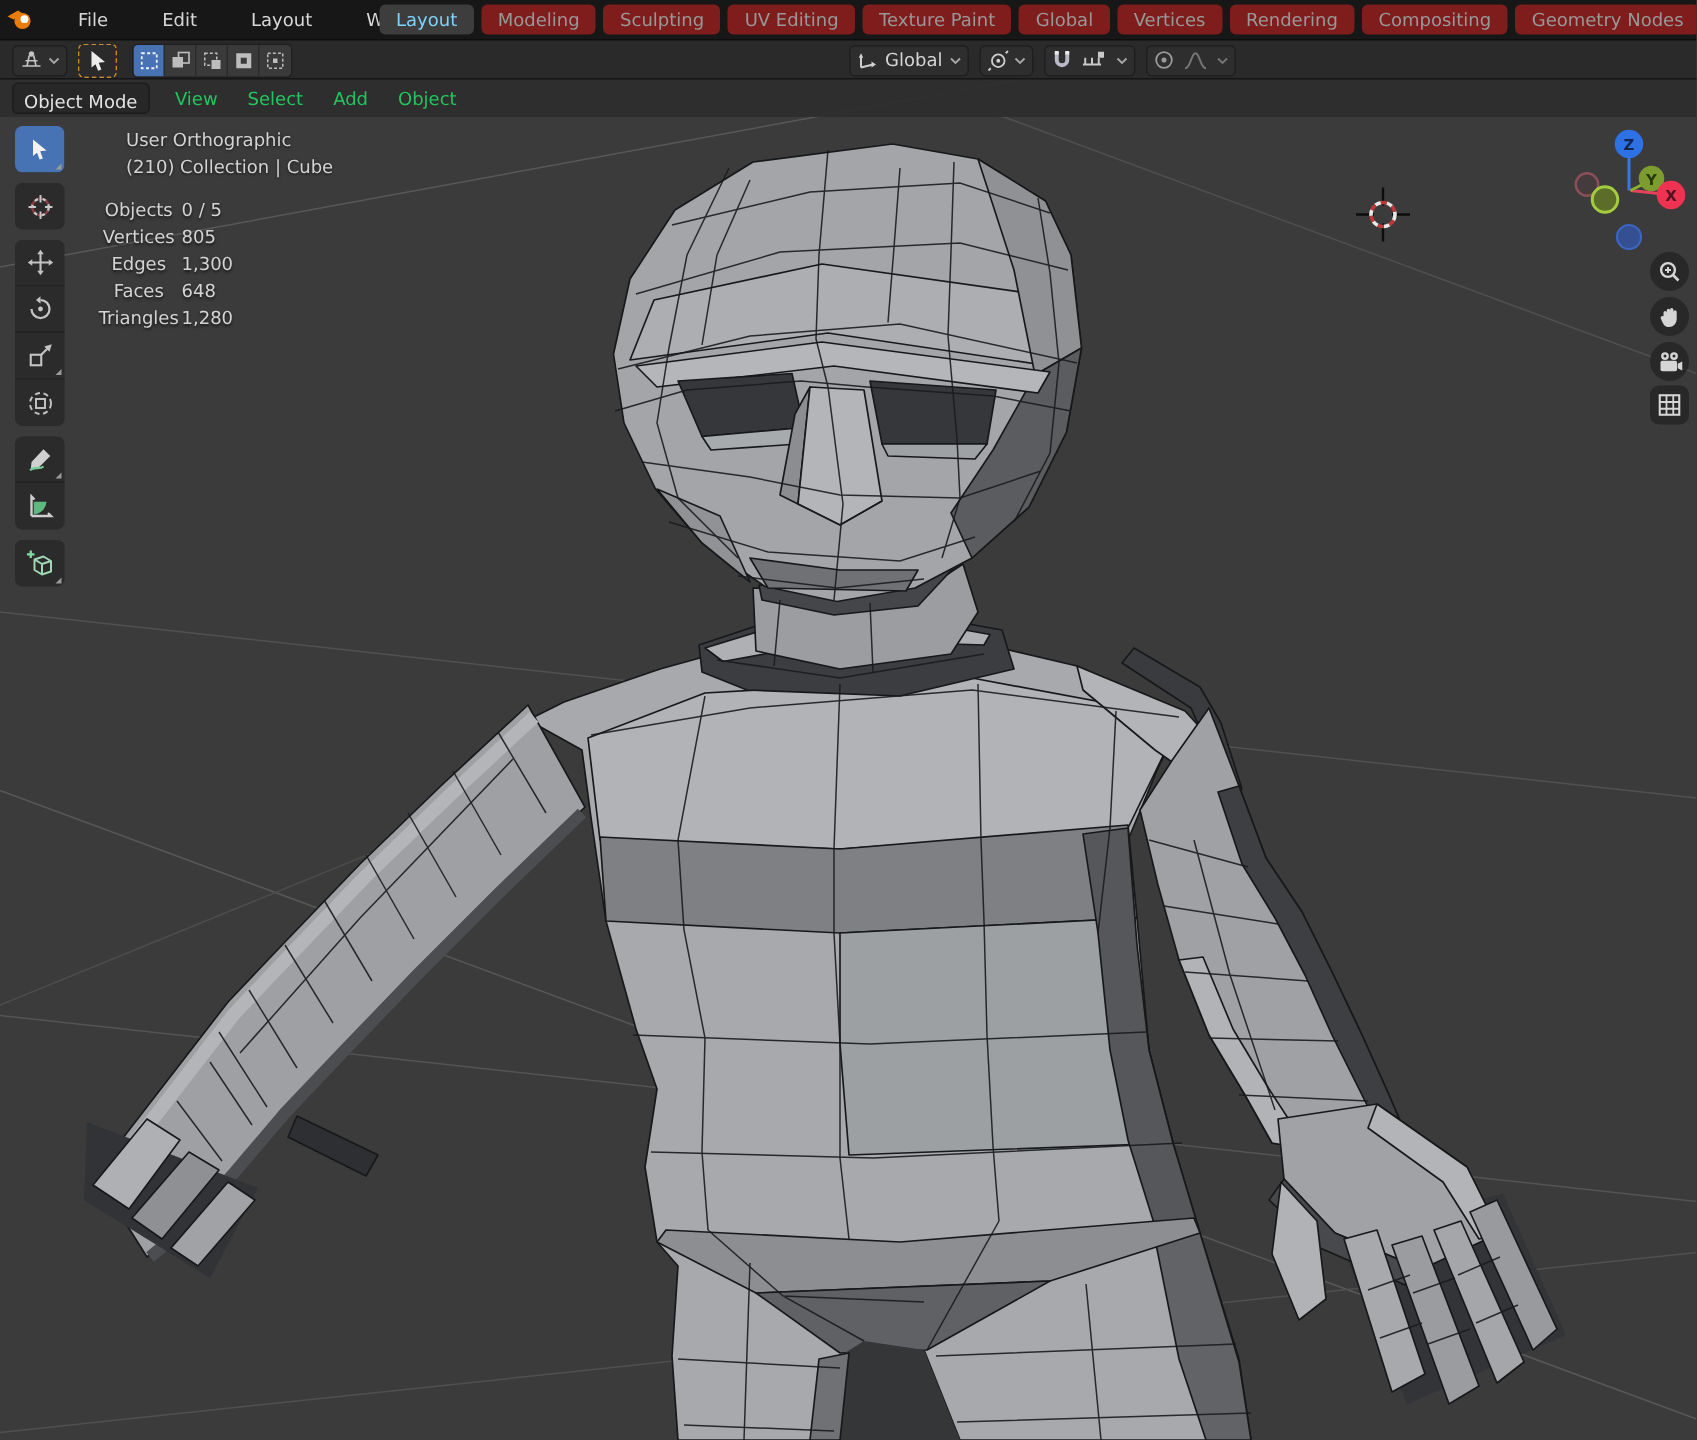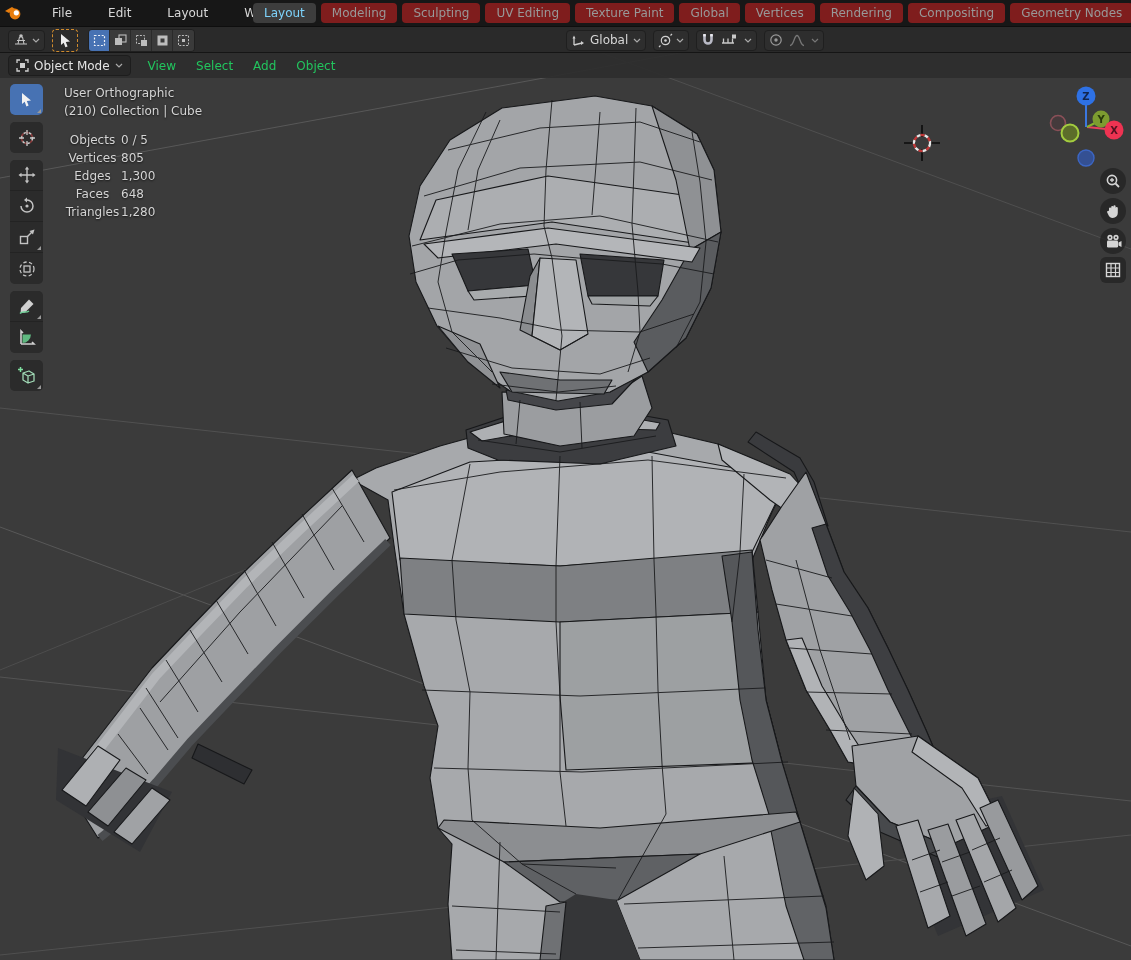--- a/index.html
+++ b/index.html
@@ -34,21 +34,21 @@
   .selmode .sm:last-child { border-right:none; }
   .selmode .sm.on { background:#4772b3; }
   .wtext { color:#d6d6d6; font-size:12px; padding:0 2px; }
   .dim { opacity:.45; }
 
   
   #vp-header { position:absolute; top:52px; left:0; width:1131px; height:26px;
                background:rgba(45,45,45,0.93); z-index:5; display:flex;
                align-items:center; border-top:1px solid #151515; }
   #mode-dd { margin-left:8px; background:#272727; border:1px solid #1d1d1d; border-radius:4px;
-             height:21px; display:flex; align-items:center; gap:5px; padding:0 7px; }
+             height:21px; display:flex; align-items:center; gap:5px; padding:0 7px;flex-direction:column; }
   #mode-dd span { color:#e3e3e3; font-size:12px; }
   .hdr-menu { color:#22c55e; font-size:12px; padding:3px 9px; margin-left:2px; border-radius:3px; }
 
   
   #scene { position:absolute; top:52px; left:0; z-index:1; }
 
   
   #toolbar { position:absolute; left:10px; top:84px; z-index:6; display:flex;
              flex-direction:column; width:33px; }
   .tb-group { background:rgba(40,40,40,.55); border-radius:5px; display:flex;
@@ -56,21 +56,21 @@
   .tb-btn { width:33px; height:31px; background:#2b2b2b; display:flex; align-items:center;
             justify-content:center; position:relative; border-bottom:1px solid #232323; }
   .tb-btn:last-child { border-bottom:none; }
   .tb-btn.active { background:#4772b3; }
   .tb-btn .sub { position:absolute; right:2px; bottom:2px; width:0; height:0;
                  border-left:4px solid transparent; border-bottom:4px solid #9a9a9a; }
 
   
   #stats { position:absolute; left:64px; top:84px; z-index:4; color:#d4d4d4;
            font-size:12px; text-shadow:0 1px 2px rgba(0,0,0,.65); }
-  #stats .line { height:18px; line-height:18px; }
+  #stats .line { height:18px; line-height:18px;margin-left:20px; }
   #stats .gap { height:11px; }
   .stat-row { display:flex; height:18px; line-height:18px; }
   .stat-row .sl { width:57px;text-align:center; }
 
   
   #gizmo { position:absolute; left:1042px; top:82px; z-index:6; }
   .nav-btn { position:absolute; left:1100px; width:26px; height:26px; border-radius:13px;
              background:rgba(34,34,34,.78); display:flex; align-items:center;
              justify-content:center; z-index:6; }
 </style>

